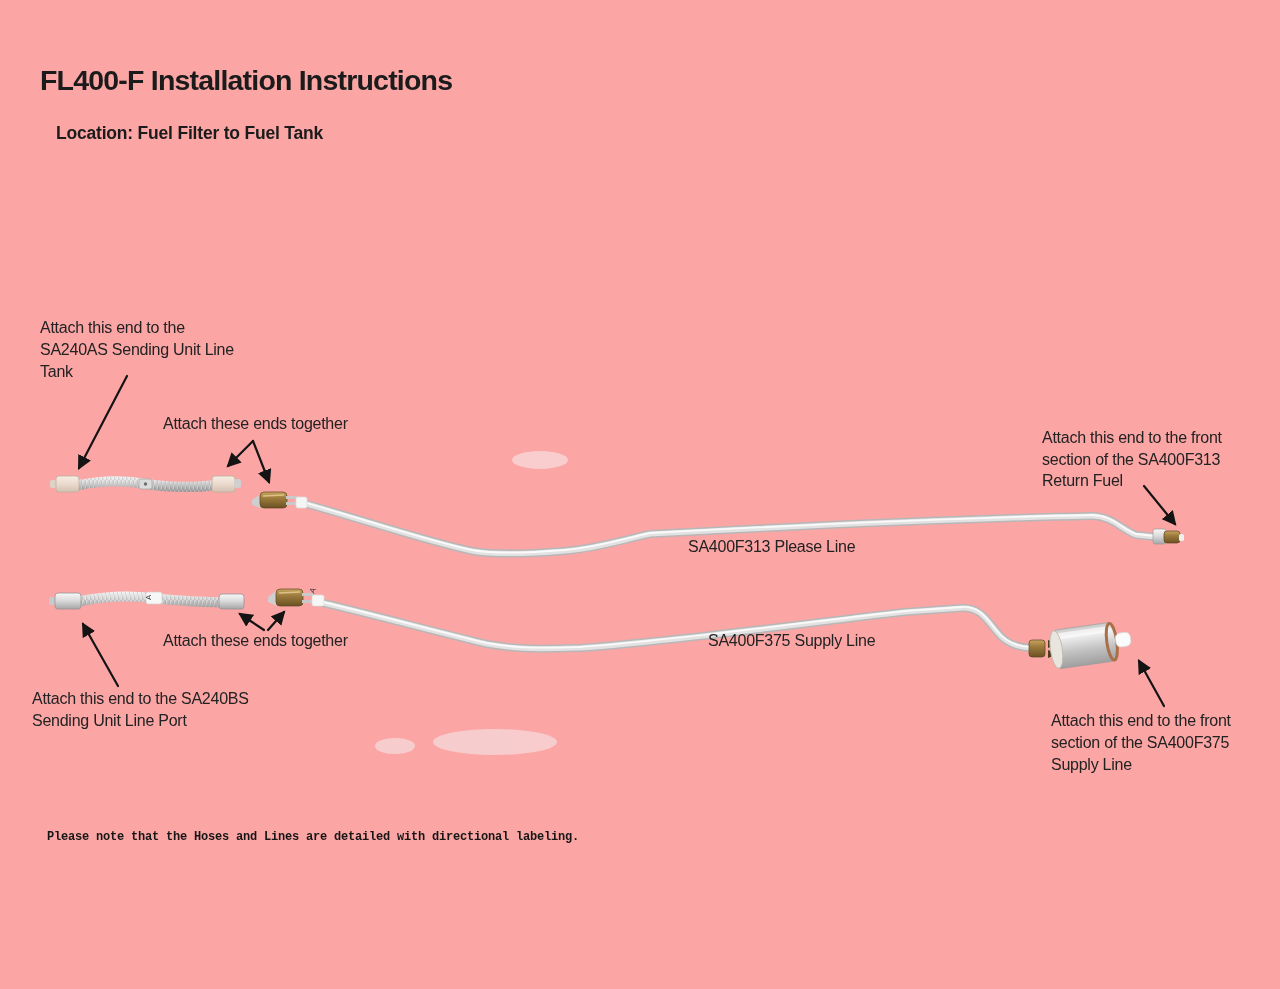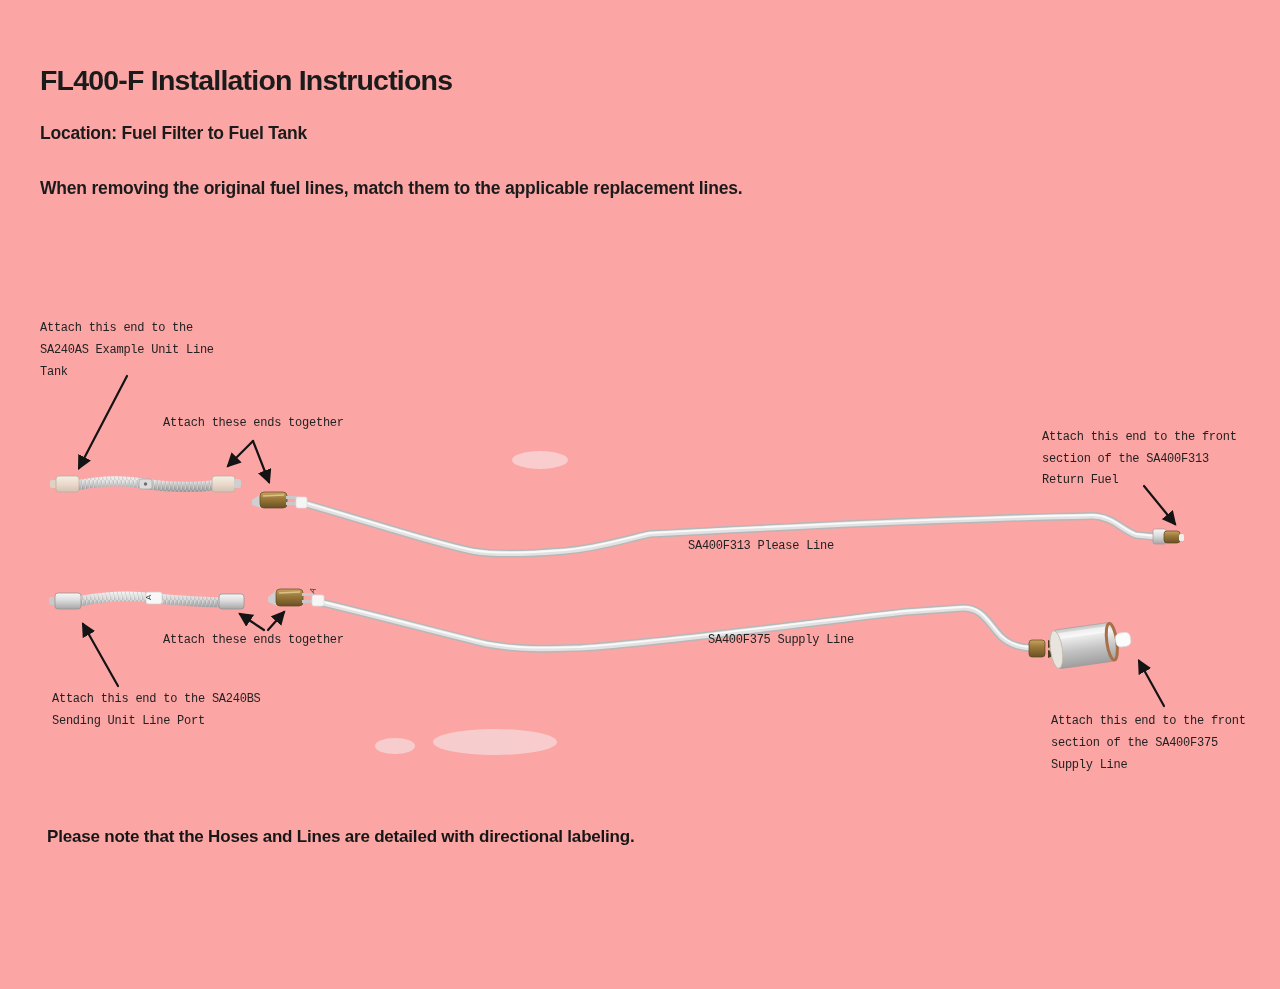--- a/index.html
+++ b/index.html
@@ -12,39 +12,39 @@
     overflow:hidden;
   }
   .abs{position:absolute;}
   .title{
     font-size:28.5px;font-weight:700;letter-spacing:-0.8px;color:#1b1b1b;
     white-space:nowrap;
   }
   .subhead{
     font-size:17.5px;font-weight:700;letter-spacing:-0.2px;color:#1b1b1b;
     white-space:nowrap;
+    margin-left:16px;
   }
   .ann{
-    font-size:12px;font-weight:400;letter-spacing:-0.25px;color:#222;
-    line-height:21.5px;white-space:nowrap;font-family:Liberation Mono, monospace;
+    font-size:16px;font-weight:400;letter-spacing:-0.25px;color:#222;
+    line-height:21.5px;white-space:nowrap;
   }
   .note{
-    font-size:17px;font-weight:700;letter-spacing:-0.2px;color:#161616;
-    line-height:22.5px;white-space:nowrap;
+    font-size:12px;font-weight:700;letter-spacing:-0.2px;color:#161616;
+    line-height:22.5px;white-space:nowrap;font-family:Liberation Mono, monospace;
   }
   svg{display:block;}
 </style>
 </head>
 <body>
 
 <div class="page">
 
   <div class="abs title" style="left:40px;top:64px;">FL400-F Installation Instructions</div>
   <div class="abs subhead" style="left:40px;top:123px;">Location: Fuel Filter to Fuel Tank</div>
-  <div class="abs subhead" style="left:40px;top:178px;">When removing the original fuel lines, match them to the applicable replacement lines.</div>
 
   <svg class="abs" style="left:0;top:0;" width="1280" height="989" viewBox="0 0 1280 989">
     <defs>
       <marker id="ah" viewBox="0 0 10 10" refX="8.5" refY="5" markerWidth="6.5" markerHeight="6.5" orient="auto-start-reverse">
         <path d="M0,0 L10,5 L0,10 z" fill="#141414"></path>
       </marker>
       <linearGradient id="braidGrad1" x1="0" y1="476" x2="0" y2="493" gradientUnits="userSpaceOnUse">
         <stop offset="0" stop-color="#f2f2f2"></stop>
           <stop offset="0.35" stop-color="#d9d9d9"></stop>
         <stop offset="0.75" stop-color="#a9a9a9"></stop>
@@ -169,41 +169,41 @@
       <path d="M 1144,486 L 1175,524" marker-end="url(#ah)"></path>
       <path d="M 264,630 L 240,614" marker-end="url(#ah)"></path>
       <path d="M 268,630 L 284,612" marker-end="url(#ah)"></path>
       <path d="M 118,686 L 83,624" marker-end="url(#ah)"></path>
       <path d="M 1164,706 L 1139,661" marker-end="url(#ah)"></path>
     </g>
   </svg>
 
   <div class="abs ann" style="left:40px;top:317px;line-height:22px;">
     <div>Attach this end to the</div>
-    <div>SA240AS Example Unit Line</div>
+    <div>SA240AS Sending Unit Line</div>
     <div>Tank</div>
   </div>
 
   <div class="abs ann" style="left:163px;top:413px;">Attach these ends together</div>
 
 
   <div class="abs ann" style="left:688px;top:536px;">SA400F313 Please Line</div>
 
   <div class="abs ann" style="left:1042px;top:427px;">
     <div>Attach this end to the front</div>
     <div>section of the SA400F313</div>
     <div>Return Fuel</div>
   </div>
 
 
   <div class="abs ann" style="left:163px;top:630px;">Attach these ends together</div>
 
   <div class="abs ann" style="left:708px;top:630px;">SA400F375 Supply Line</div>
 
-  <div class="abs ann" style="left:52px;top:688px;line-height:22px;">
+  <div class="abs ann" style="left:32px;top:688px;line-height:22px;">
     <div>Attach this end to the SA240BS</div>
     <div>Sending Unit Line Port</div>
   </div>
 
   <div class="abs ann" style="left:1051px;top:710px;line-height:22px;">
     <div>Attach this end to the front</div>
     <div>section of the SA400F375</div>
     <div>Supply Line</div>
   </div>
 

